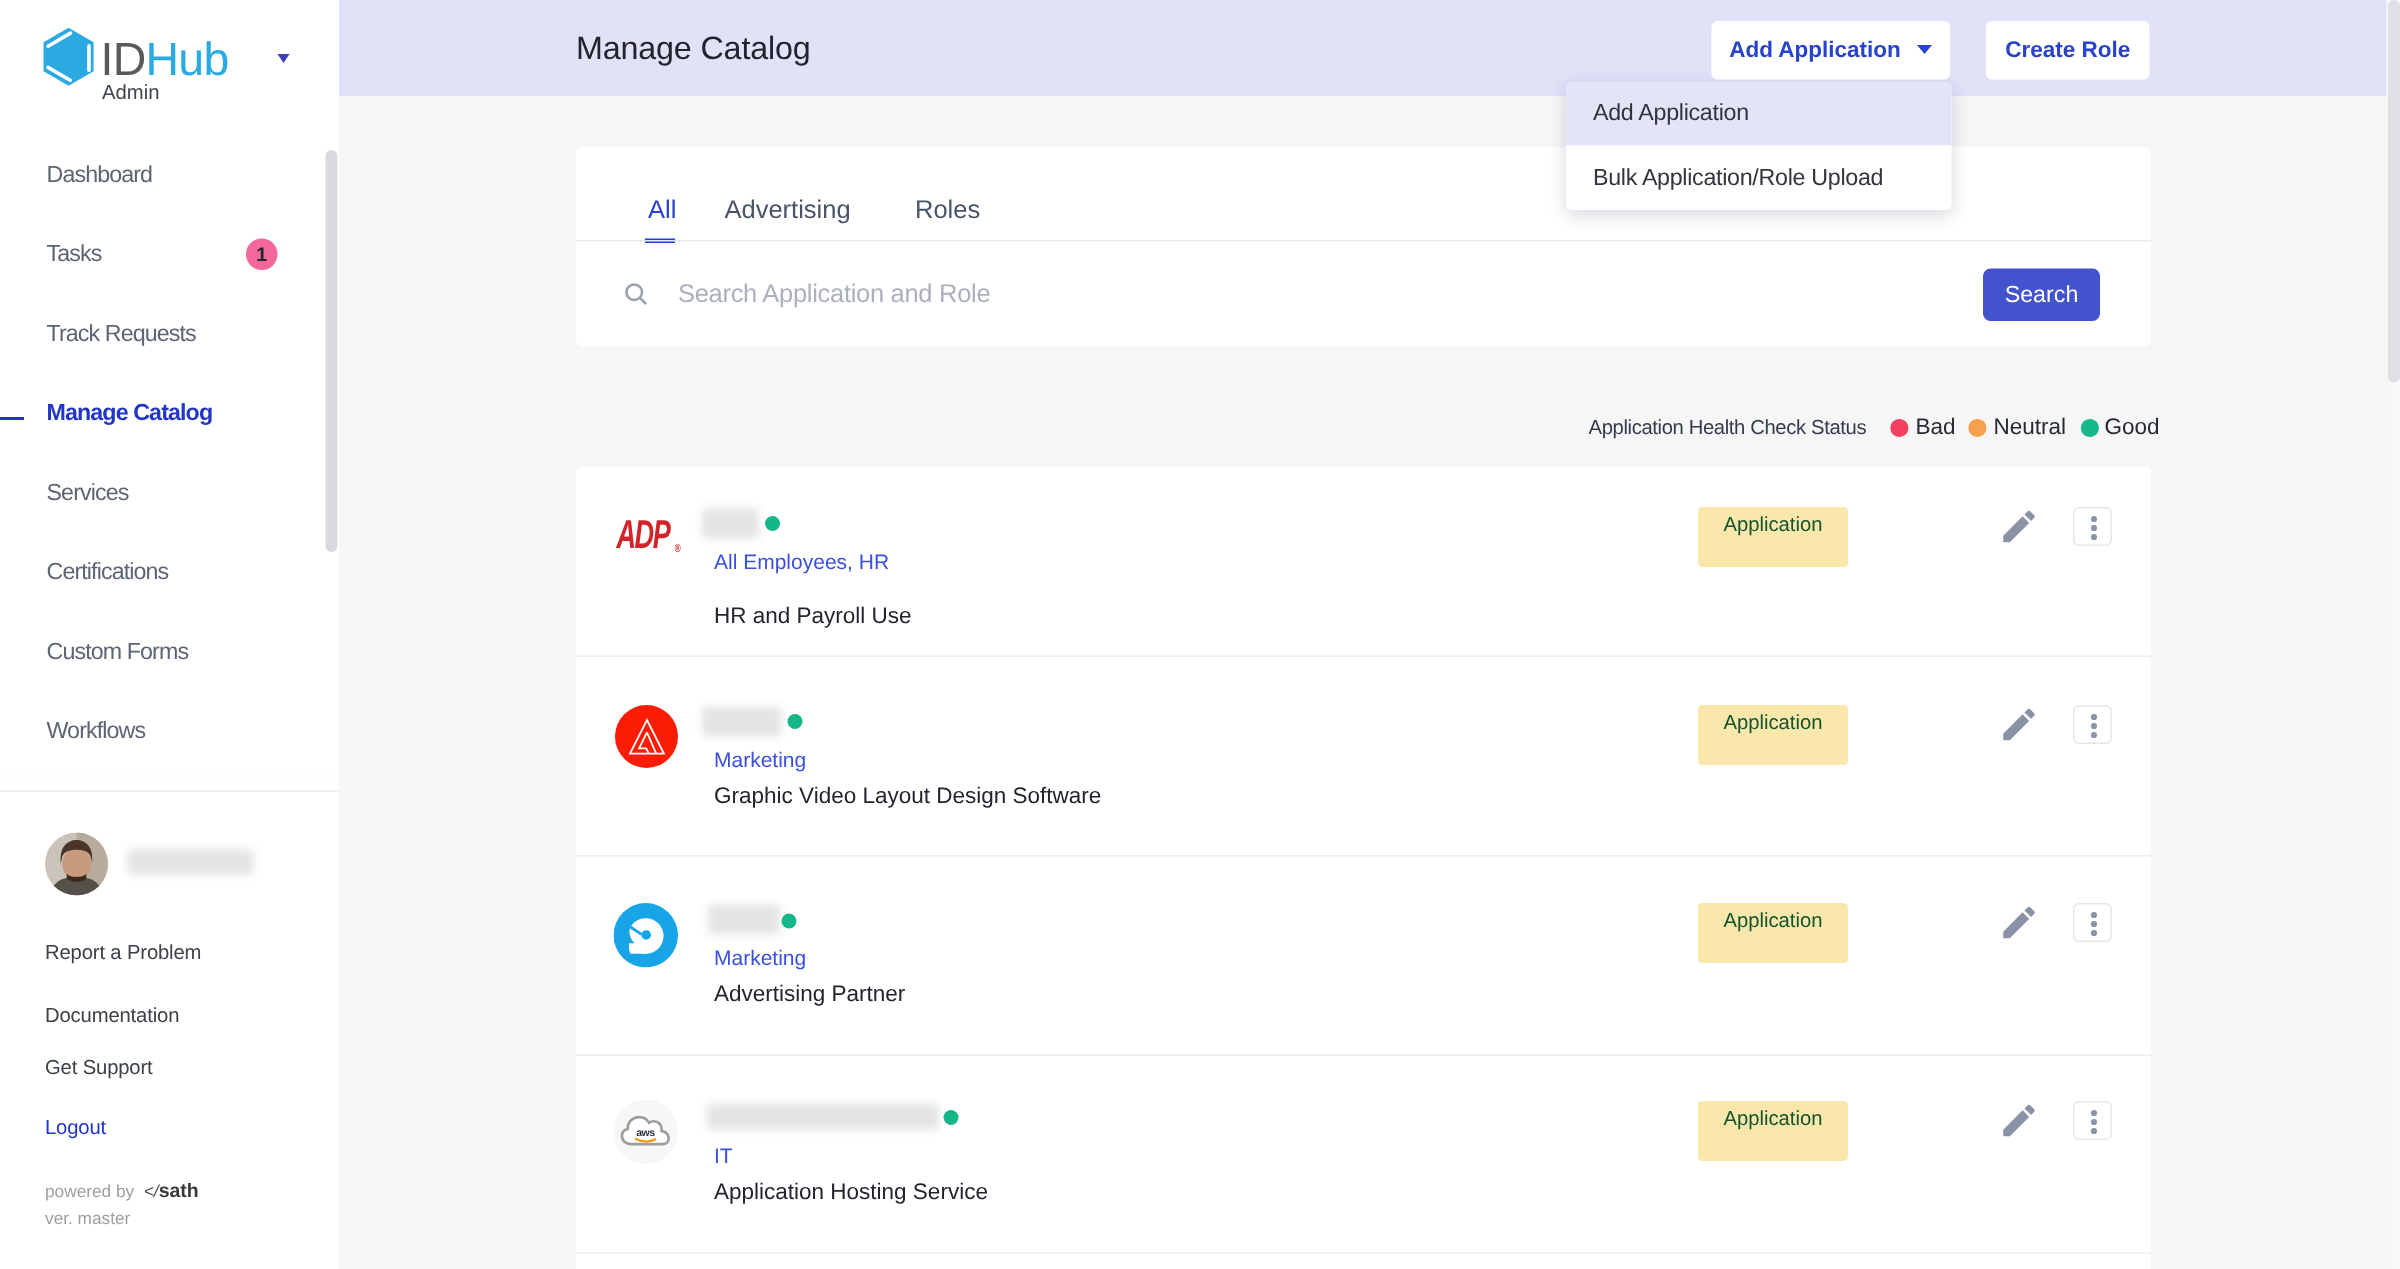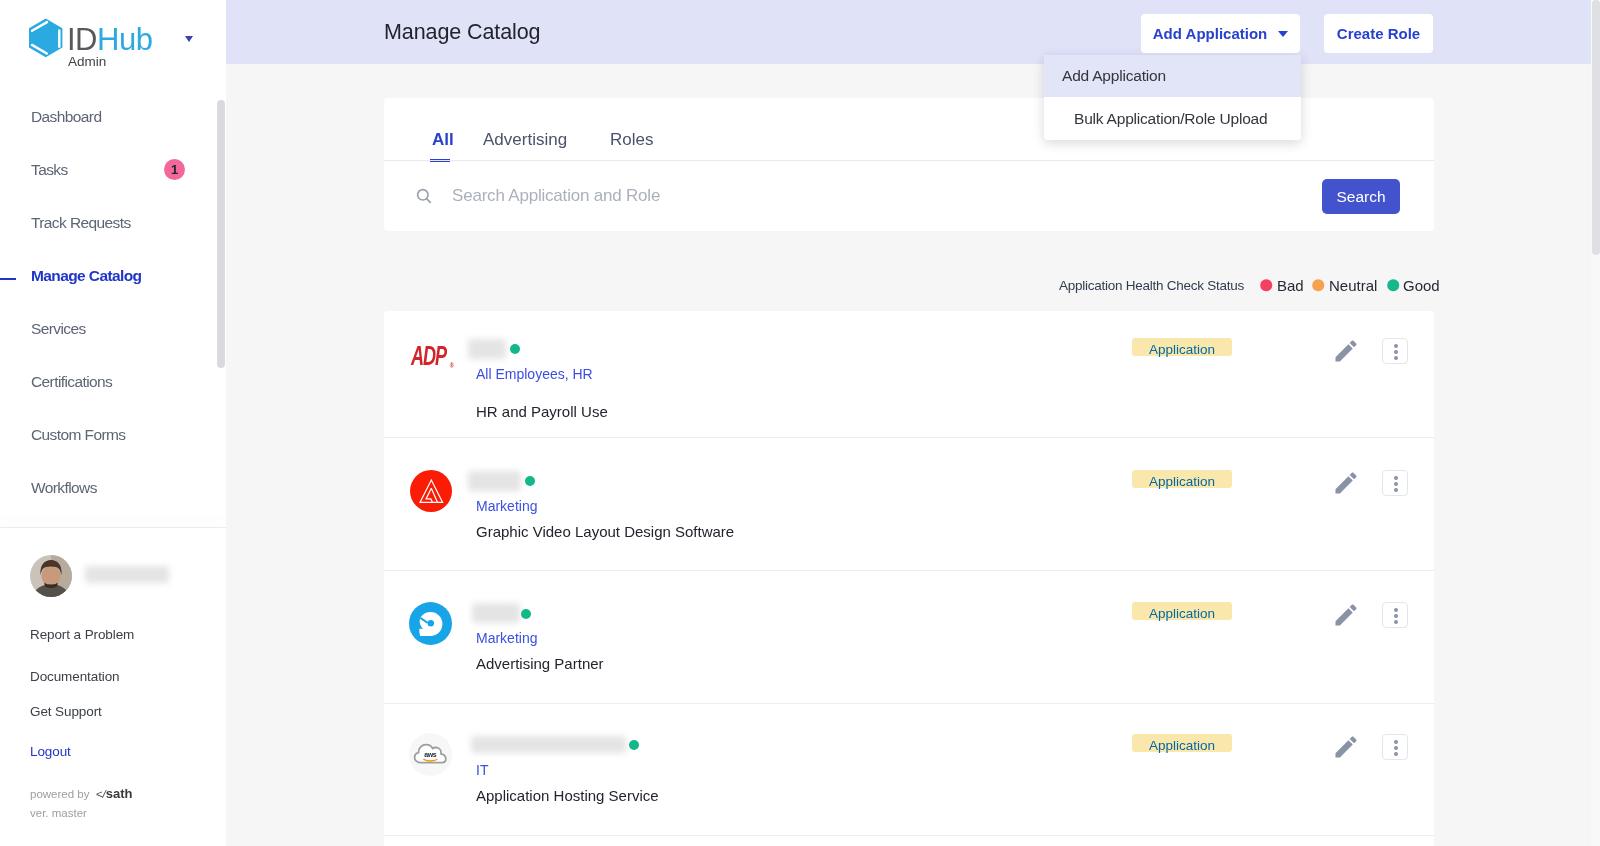--- a/index.html
+++ b/index.html
@@ -24,41 +24,41 @@
   #header { position:absolute; left:226px; top:0; width:1365px; height:64px; background:#e0e2f8; }
   #title { position:absolute; left:384px; top:19.5px; font-size:21.5px; font-weight:500; color:#21242c; letter-spacing:-0.1px; }
   .topbtn { position:absolute; top:14px; height:39px; background:#ffffff; border-radius:4px; color:#2742cf; font-weight:bold; font-size:15px; text-align:center; line-height:39px; z-index:20; }
   #btn-add { left:1141px; width:159px; }
   #btn-create { left:1324px; width:109px; }
   .caret-down { display:inline-block; width:0; height:0; border-left:5.5px solid transparent; border-right:5.5px solid transparent; border-top:6px solid #2742cf; vertical-align:middle; margin-left:11px; margin-top:-2px; }
 
   
   #dropdown { position:absolute; left:1044px; top:55px; width:257px; height:85px; background:#ffffff; border-radius:4px; box-shadow:0 3px 12px rgba(40,40,80,0.18); z-index:19; overflow:hidden; }
   #dropdown .dd1 { height:42px; background:#e2e4f7; font-size:15.5px; letter-spacing:-0.2px; color:#32353c; line-height:42px; padding-left:18px; }
-  #dropdown .dd2 { height:43px; background:#ffffff; font-size:15.5px; letter-spacing:-0.2px; color:#32353c; line-height:43px; padding-left:18px;margin-left:12px; }
+  #dropdown .dd2 { height:43px; background:#ffffff; font-size:15.5px; letter-spacing:-0.2px; color:#32353c; line-height:43px; padding-left:18px; }
 
   
   #card1 { position:absolute; left:384px; top:98px; width:1050px; height:133px; background:#ffffff; border-radius:4px; }
   .tab { position:absolute; top:130px; font-size:17px; color:#49536a; transform:translateY(-50%); white-space:nowrap; }
-  #tab-all { left:432px; top:140px; color:#2742cf; font-weight:bold; position:absolute; transform:translateY(-50%); font-size:17px; }
+  #tab-all { left:432px; top:140px; color:#2742cf; font-weight:normal; position:absolute; transform:translateY(-50%); font-size:17px; }
   #tab-underline { position:absolute; left:430px; top:159px; width:20px; height:2.5px; background:#2742cf; }
   #tabline { position:absolute; left:384px; top:160px; width:1050px; height:1px; background:#e9e9eb; }
   #placeholder { position:absolute; left:452px; top:196px; transform:translateY(-50%); font-size:17px; letter-spacing:-0.2px; color:#abb0bc; }
   #searchbtn { position:absolute; left:1322px; top:179px; width:78px; height:35px; background:#4353cd; border-radius:5px; color:#ffffff; font-size:15.5px; text-align:center; line-height:35px; }
 
   
   .legend-label { position:absolute; transform:translateY(-50%); white-space:nowrap; }
   .dot { position:absolute; border-radius:50%; transform:translate(-50%,-50%); }
 
   
   #card2 { position:absolute; left:384px; top:311px; width:1050px; height:535px; background:#ffffff; border-radius:4px 4px 0 0; }
   .rowline { position:absolute; left:384px; width:1050px; height:1px; background:#ededef; }
   .applink { position:absolute; left:476px; transform:translateY(-50%); font-size:14px; color:#3b50e0; white-space:nowrap; }
   .appdesc { position:absolute; left:476px; transform:translateY(-50%); font-size:15px; color:#22252d; white-space:nowrap; }
-  .badge { position:absolute; left:1132px; width:100px; height:18px; background:#f9e7ab; border-radius:3px; color:#0369a1; font-size:13.5px; text-align:center; line-height:24px; }
+  .badge { position:absolute; left:1132px; width:100px; height:40px; background:#f9e7ab; border-radius:3px; color:#14532d; font-size:13.5px; text-align:center; line-height:24px; }
   .menubtn { position:absolute; left:1382px; width:26px; height:26px; background:#ffffff; border:1px solid #e4e6ea; border-radius:4px; }
   .mdot { position:absolute; left:11.2px; width:3.8px; height:3.8px; border-radius:50%; background:#8b93a7; }
   .greendot { position:absolute; width:10px; height:10px; border-radius:50%; background:#14b789; transform:translate(-50%,-50%); }
 </style>
 </head>
 <body>
 
 <div id="header"></div>
 <div id="title">Manage Catalog</div>
 <div class="topbtn" id="btn-add">Add Application<span class="caret-down"></span></div>

